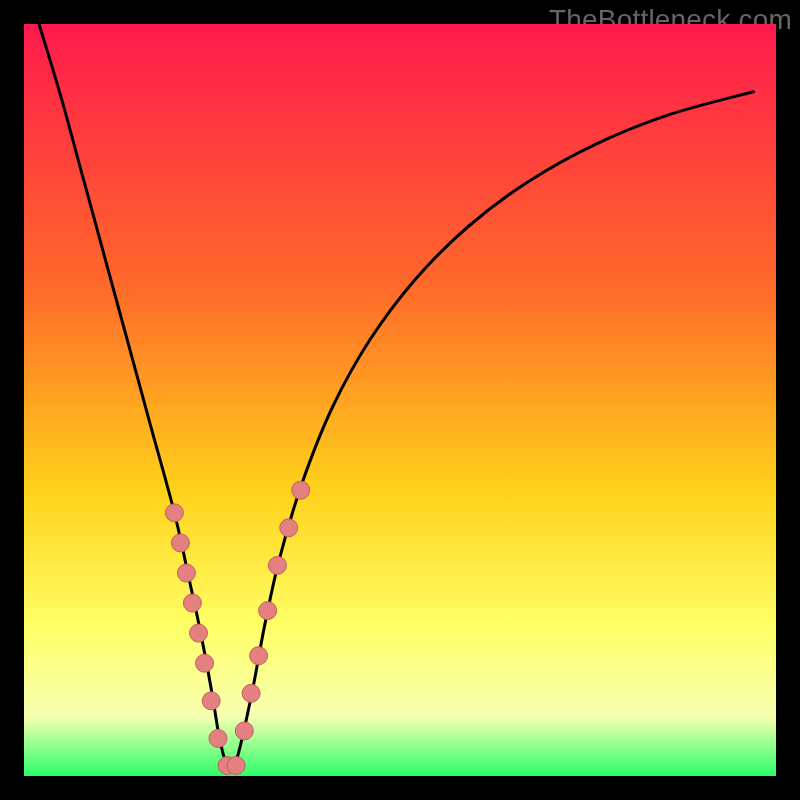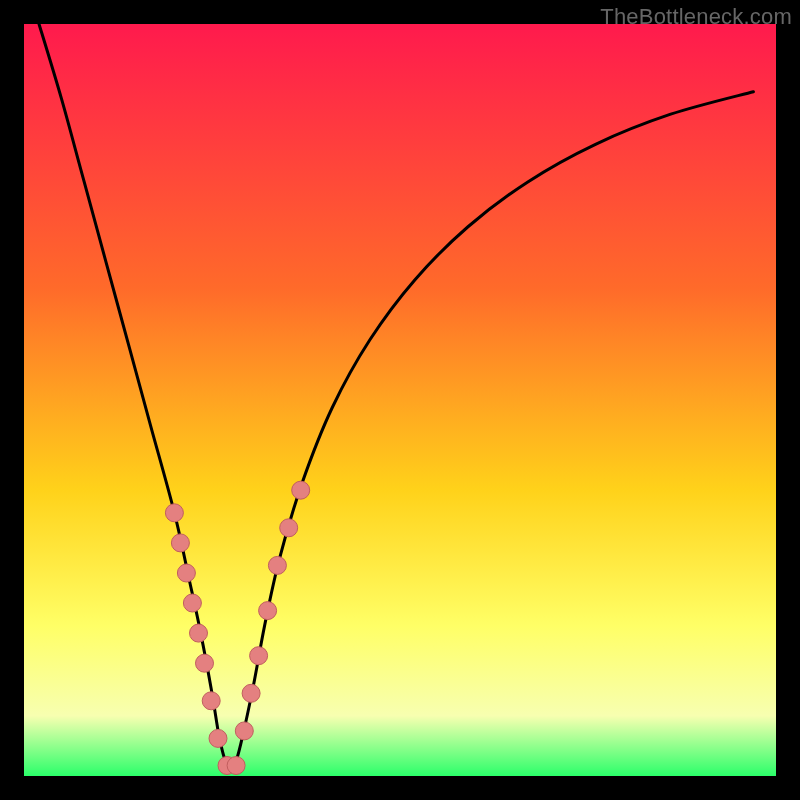--- a/index.html
+++ b/index.html
@@ -24,21 +24,21 @@
     left: 0;
     top: 0;
     width: 752px;
     height: 752px;
   }
   .watermark {
     position: absolute;
     top: 4px;
     right: 8px;
     color: #666;
-    font-size: 22px;
+    font-size: 28px;
     font-weight: 500;
     letter-spacing: 0.2px;
     user-select: none;
   }
   .gradient-bg {
     position: absolute;
     left: 0;
     top: 0;
     width: 752px;
     height: 752px;

